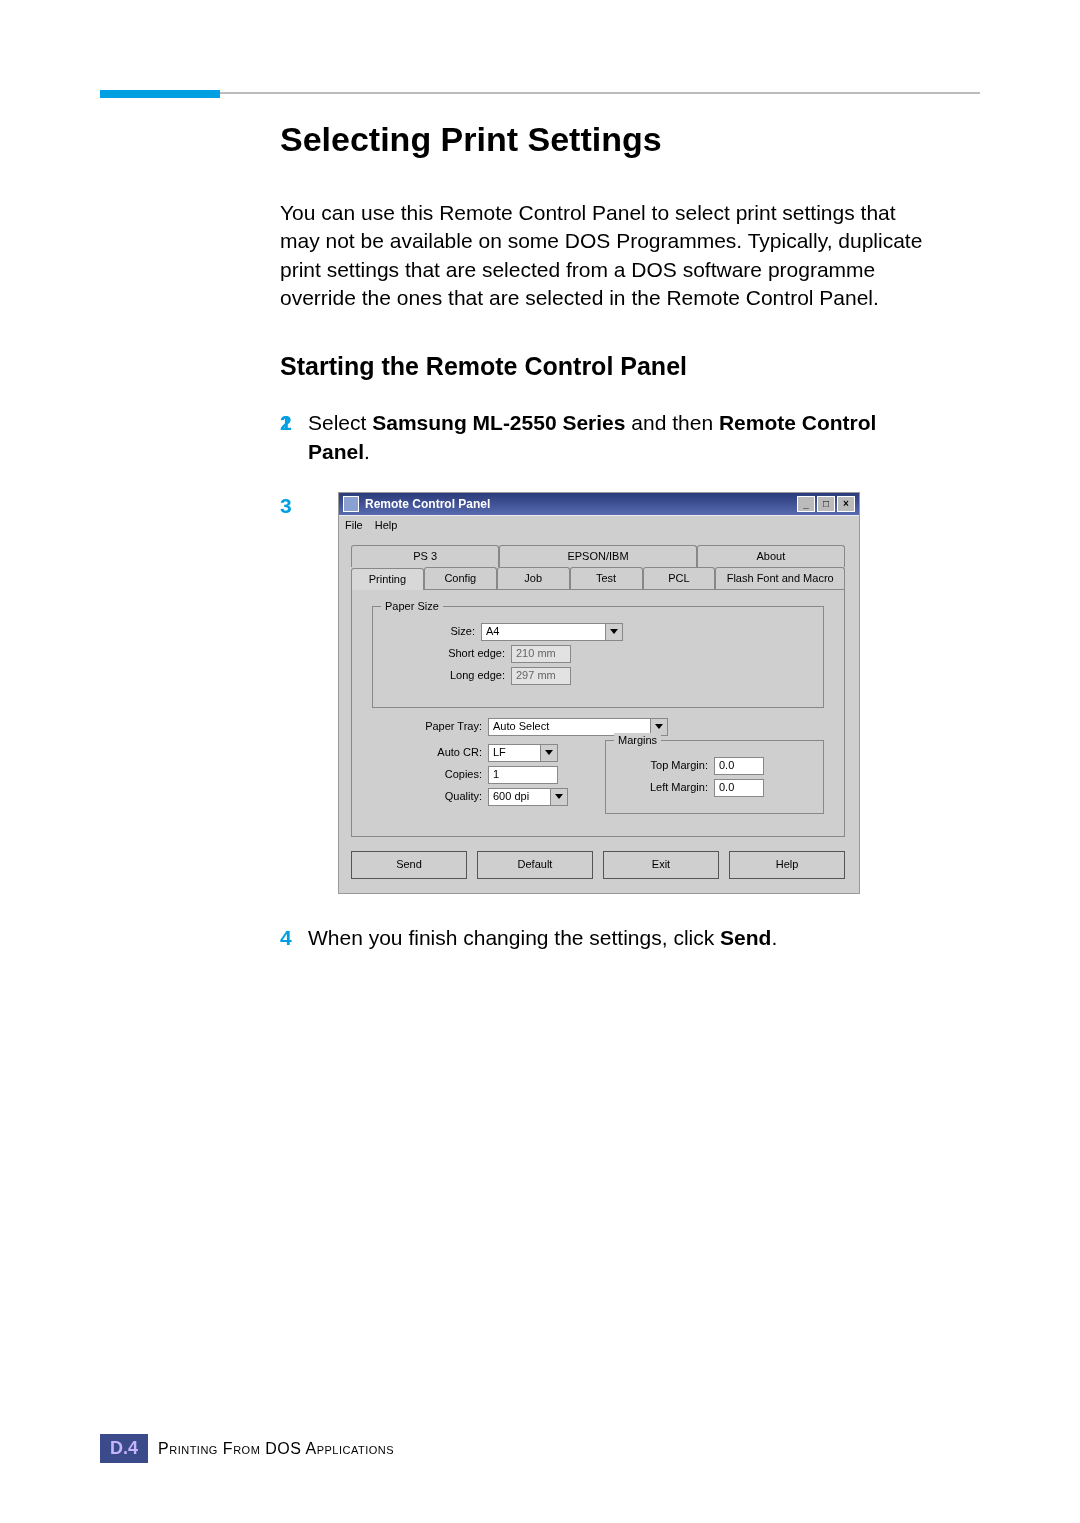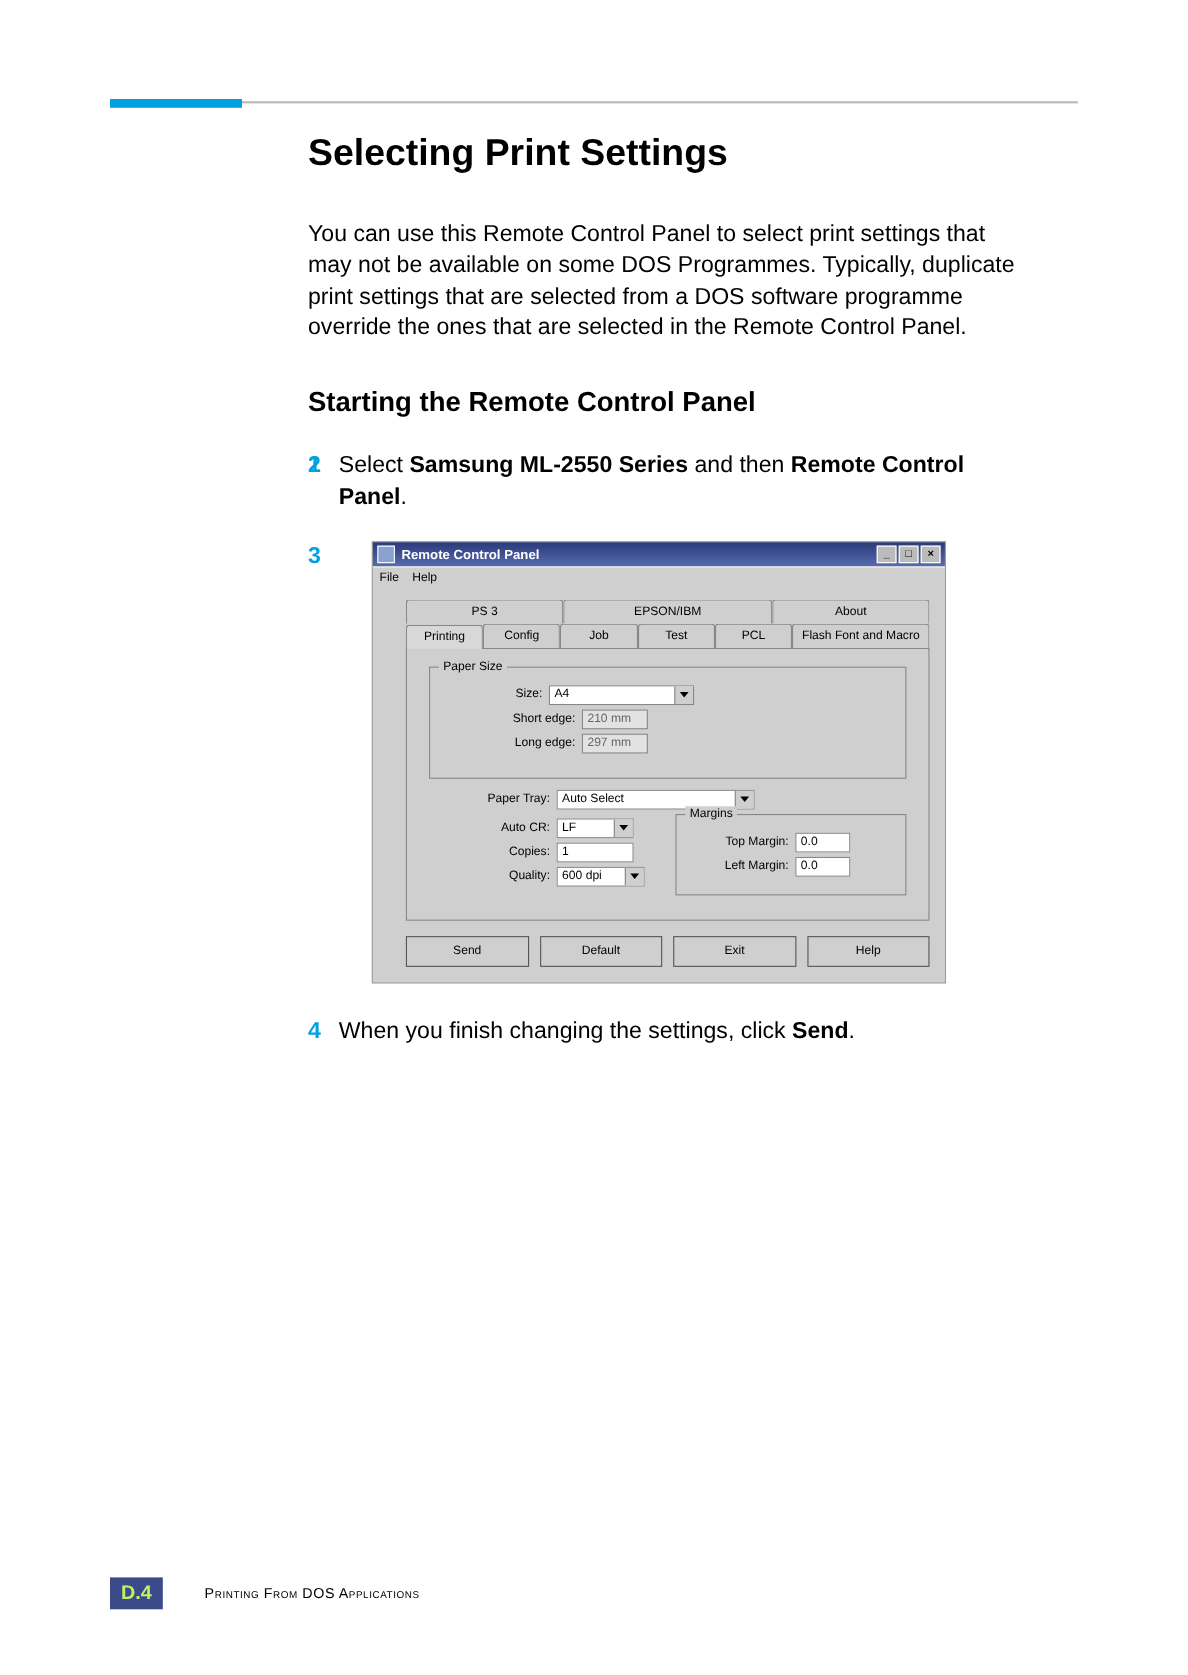--- a/index.html
+++ b/index.html
@@ -122,21 +122,21 @@
     line-height: 1;
   }
   .menubar {
     background: #cfcfcf;
     padding: 2px 6px;
     display: flex;
     gap: 12px;
     border-top: 1px solid #eee;
   }
   .panel-body {
-    padding: 10px 14px 14px 30px;
+    padding: 10px 14px 14px 12px;
     background: #cfcfcf;
   }
 
   
   .tabs {
     position: relative;
   }
   .tab-row {
     display: flex;
     border-bottom: none;
@@ -262,30 +262,29 @@
   .footer {
     position: absolute;
     bottom: 60px;
     left: 100px;
     display: flex;
     align-items: center;
     gap: 10px;
   }
   .footer .badge {
     background: #3b4a8a;
-    color: #bef264;
+    color: #c4b5fd;
     font-weight: bold;
     padding: 4px 10px;
     font-size: 18px;
   }
   .footer .chapter {
     font-variant: small-caps;
-    font-size: 13px;
+    font-size: 16px;
     letter-spacing: 0.5px;
-    margin-left: 28px;
   }
 </style>
 </head>
 <body>
 
 <div class="page">
   <div class="top-rule"></div>
   <div class="top-accent"></div>
 
   <div class="content">
@@ -341,21 +340,21 @@
               </div>
 
               <div class="tab-content">
 
                 <div class="two-col">
                   <div>
                     <div class="groupbox" style="padding-bottom:18px">
                       <span class="legend">Paper Size</span>
                       <div class="row">
                         <span class="lbl">Size:</span>
-                        <div class="win-select" style="width:132px">
+                        <div class="win-select" style="width:142px">
                           <span>A4</span>
                           <span class="caret"></span>
                         </div>
                       </div>
                       <div class="row">
                         <span class="lbl" style="width:120px">Short edge:</span>
                         <div class="win-input disabled" style="width:60px">210 mm</div>
                       </div>
                       <div class="row">
                         <span class="lbl" style="width:120px">Long edge:</span>

